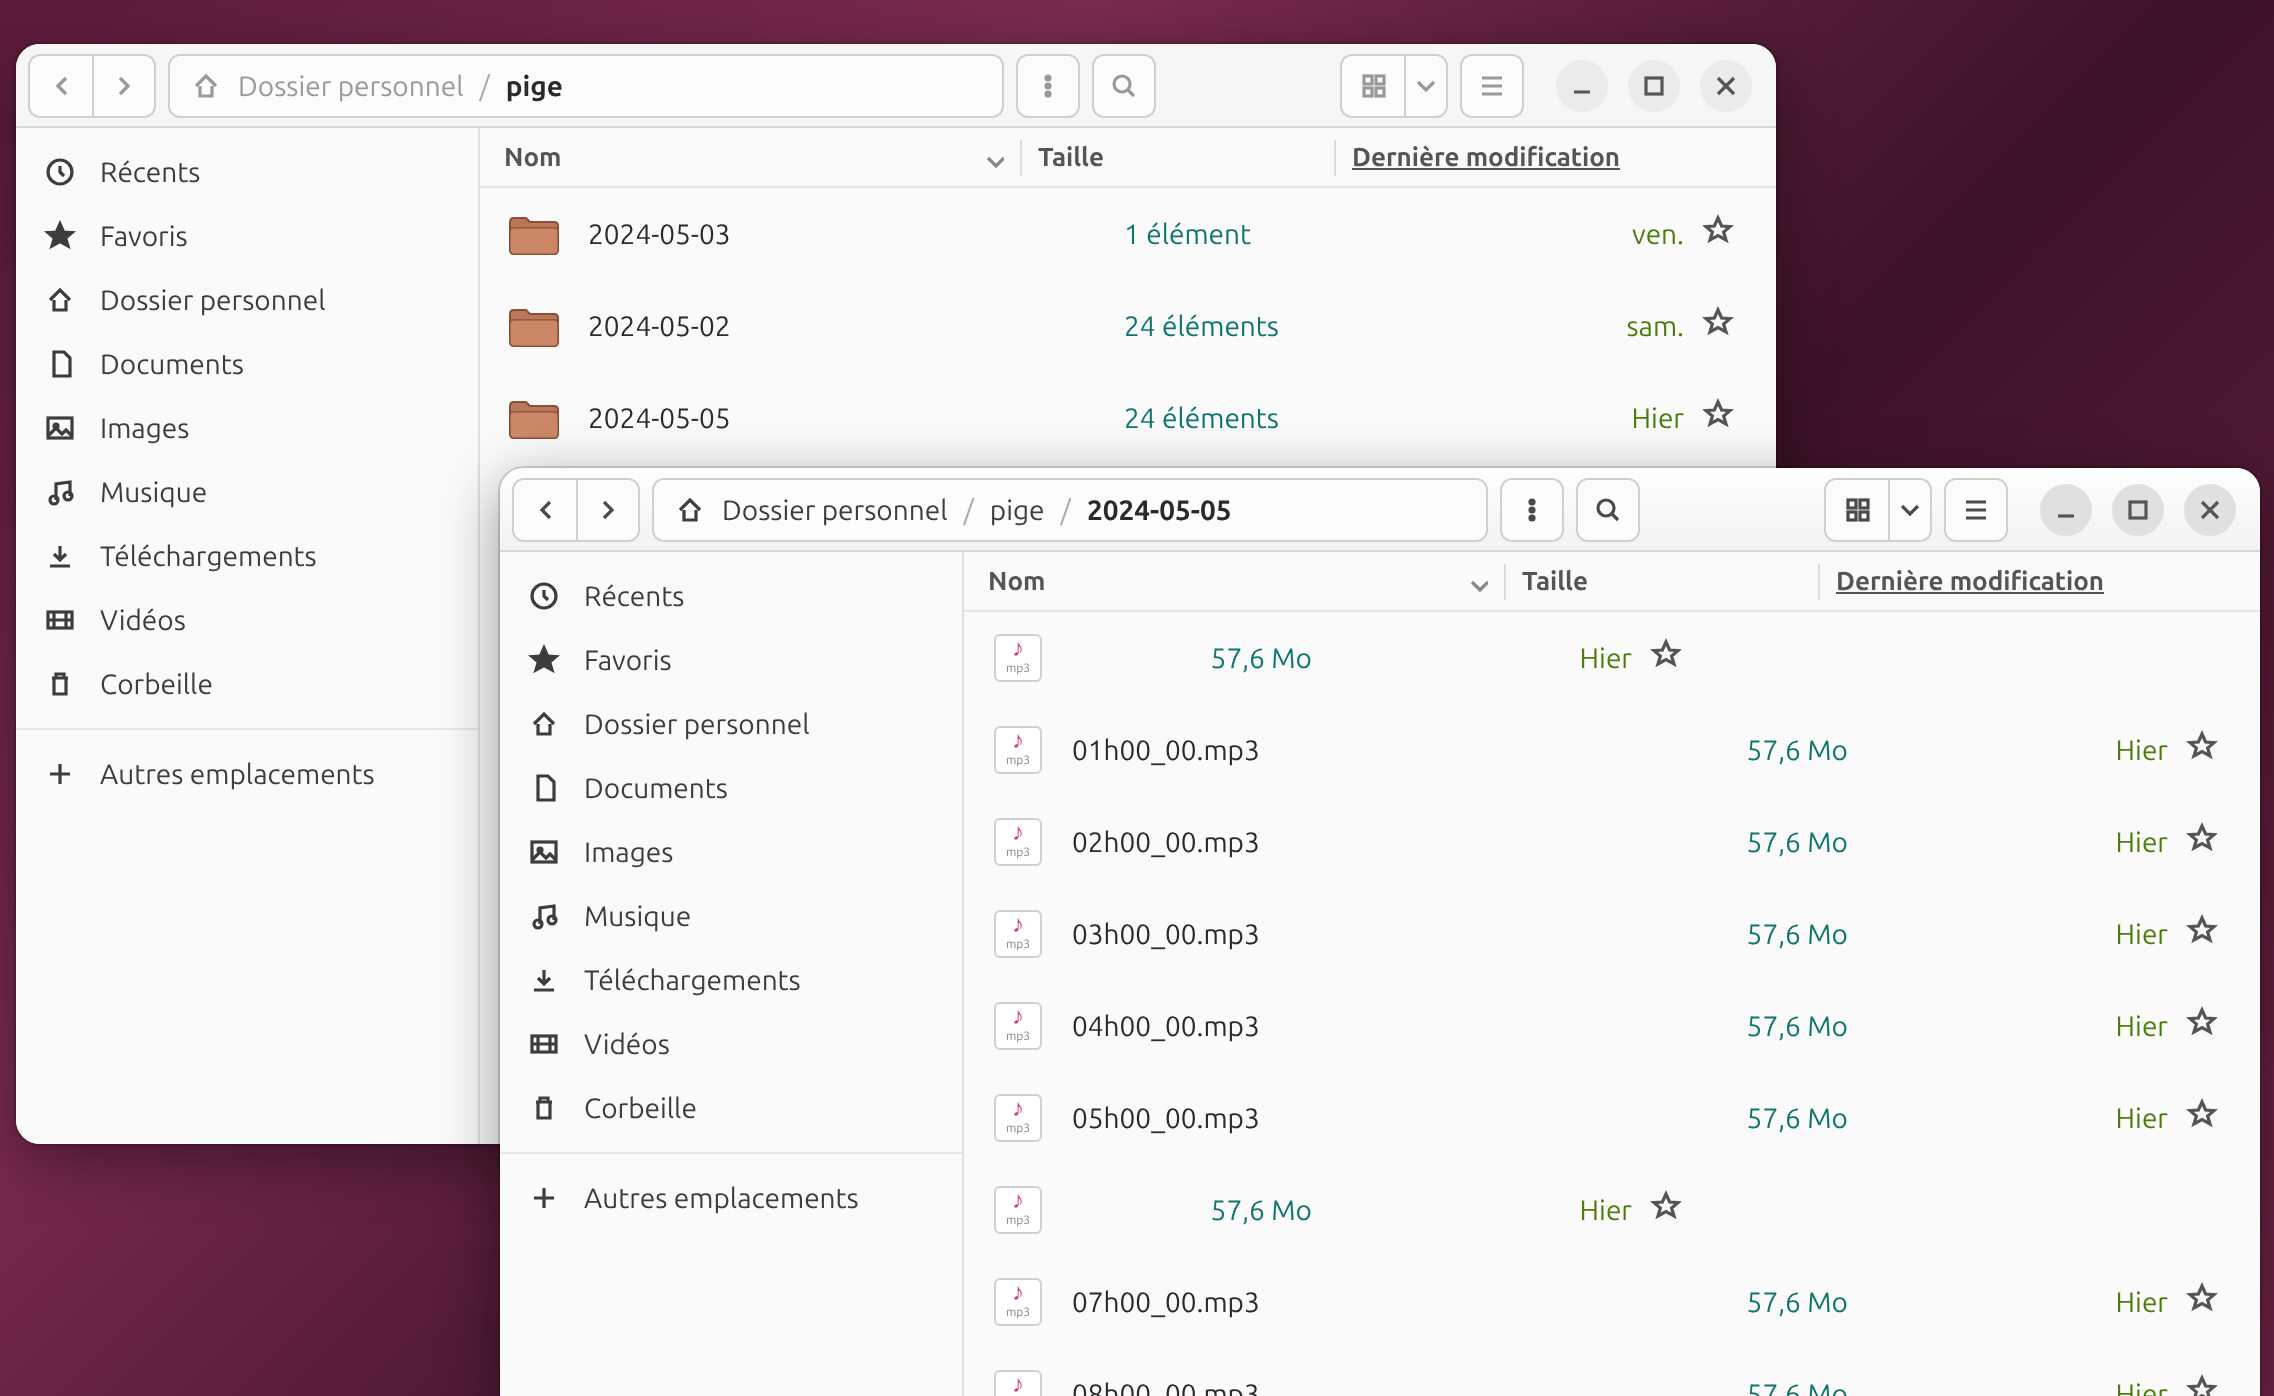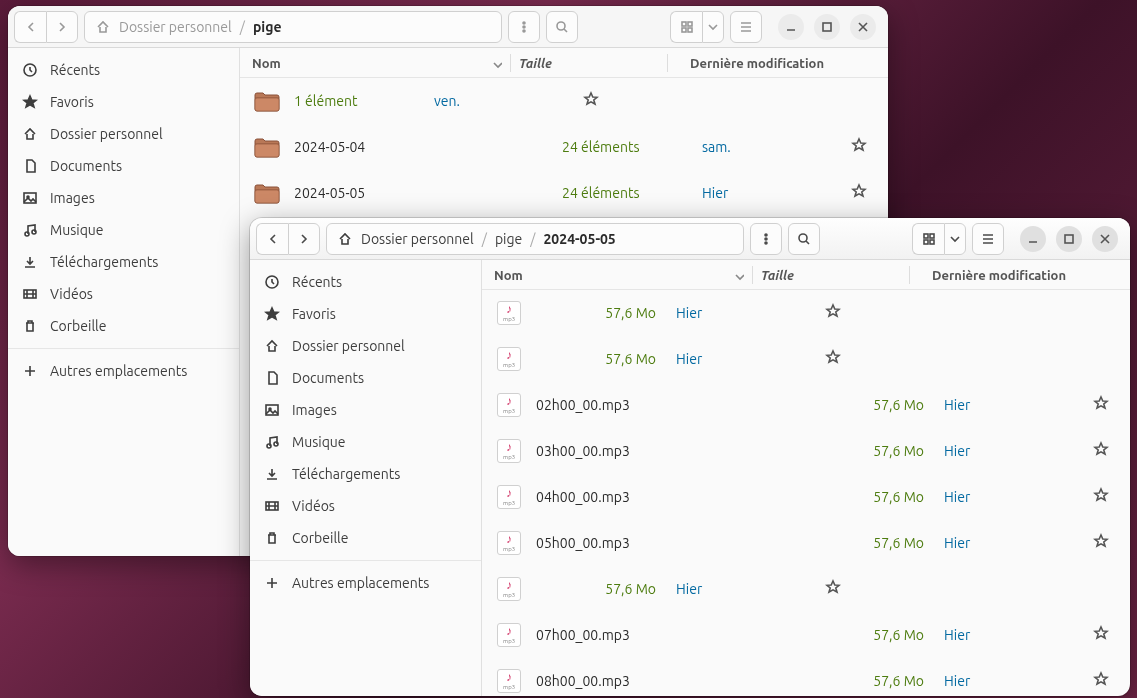--- a/index.html
+++ b/index.html
@@ -6,21 +6,21 @@
   html, body { margin:0; padding:0; }
   body {
     width:1137px; height:698px;
     background: linear-gradient(135deg,#5b1b3a 0%, #7a2b4f 30%, #3d1228 60%, #6d2344 100%);
     font-family: Ubuntu, "Segoe UI", Arial, sans-serif; font-size:14px; color:#3d3d3d;
     position:relative; overflow:hidden;
   }
   .window {
     position:absolute; background:#fafafa; border-radius:12px;
     box-shadow:0 8px 30px rgba(0,0,0,0.4), 0 0 0 1px rgba(0,0,0,0.15);
-    display:flex; flex-direction:column; overflow:hidden;
+    display:flex; flex-direction:column; overflow:hidden;margin-top:16px;
   }
   .headerbar {
     height:42px; background:linear-gradient(#fefefe,#f2f2f2);
     border-bottom:1px solid #d9d9d9; display:flex; align-items:center;
     padding:0 6px; gap:6px; flex-shrink:0;
   }
   .headerbar.inactive { background:#f6f6f6; color:#888; }
   .btn {
     height:32px; min-width:32px; border:1px solid #d0d0d0; border-radius:6px;
     background:#fcfcfc; display:flex; align-items:center; justify-content:center;
@@ -39,28 +39,28 @@
   .winctrl .wc { width:26px; height:26px; border-radius:50%; background:#ebebeb; display:flex; align-items:center; justify-content:center; color:#555; cursor:pointer; }
   .winctrl .wc.active { background:#e0e0e0; }
   .body { flex:1; display:flex; overflow:hidden; }
   .sidebar { width:232px; border-right:1px solid #e0e0e0; background:#fafafa; display:flex; flex-direction:column; padding:6px 0; }
   .side-item { display:flex; align-items:center; gap:12px; padding:8px 14px; color:#3d3d3d; cursor:pointer; }
   .side-sep { height:1px; background:#e6e6e6; margin:6px 0; }
   .content { flex:1; display:flex; flex-direction:column; overflow:hidden; }
   .cols { display:flex; align-items:center; height:30px; border-bottom:1px solid #e5e5e5; color:#555; font-weight:600; font-size:13px; padding:0 12px 0 12px; }
   .cols .c-name { flex:1; display:flex; align-items:center; gap:17px; }
   .cols .c-sep { width:1px; height:18px; background:#ddd; margin:0 8px; }
-  .cols .c-size { width:140px;font-style:italic; }
-  .cols .c-date { width:200px; text-align:center; padding-right:38px; }
+  .cols .c-size { width:140px; }
+  .cols .c-date { width:200px; text-align:left; padding-right:38px;text-decoration:underline; }
   .rows { flex:1; overflow:hidden; }
   .row { display:flex; align-items:center; height:46px; padding:0 12px; border-bottom:1px solid transparent; }
   .row .icon { width:30px; height:30px; margin-right:12px; display:flex; align-items:center; justify-content:center; }
   .row .r-name { flex:1; color:#2a2a2a; }
-  .row .r-size { width:140px; color:#4d7c0f; }
-  .row .r-date { width:140px; color:#0369a1; }
+  .row .r-size { width:140px; color:#0f766e; }
+  .row .r-date { width:140px; text-align:right; color:#4d7c0f; }
   .row .r-star { width:34px; text-align:center; color:#555; cursor:pointer; }
   .ico { width:16px; height:16px; fill:none; stroke:currentColor; stroke-width:1.6; }
   .mp3 { width:24px; height:24px; border:1px solid #d0d0d0; border-radius:3px; background:#fff; display:flex; flex-direction:column; align-items:center; justify-content:center; position:relative; font-size:6px; color:#d33c6c; }
   .mp3 .note { font-size:12px; line-height:1; }
   .mp3 .tag { font-size:6px; color:#888; }
   svg.folder-ico { width:28px; height:26px; }
 </style>
 </head>
 <body>
 
@@ -294,33 +294,34 @@
         <div class="c-sep"></div>
         <div class="c-date">Dernière modification</div>
       </div>
       <div class="rows" id="rows1">
           <div class="row">
             <div class="icon">
               <svg class="folder-ico" viewBox="0 0 28 24">
                 <use href="#i-folder"></use>
               </svg>
             </div>
+            <div class="r-name">2024-05-03</div>
             <div class="r-size">1 élément</div>
             <div class="r-date">ven.</div>
             <div class="r-star"><svg class="ico">
                 <use href="#i-star"></use>
               </svg></div>
           </div>
           <div class="row">
             <div class="icon">
               <svg class="folder-ico" viewBox="0 0 28 24">
                 <use href="#i-folder"></use>
               </svg>
             </div>
-            <div class="r-name">2024-05-04</div>
+            <div class="r-name">2024-05-02</div>
             <div class="r-size">24 éléments</div>
             <div class="r-date">sam.</div>
             <div class="r-star"><svg class="ico">
                 <use href="#i-star"></use>
               </svg></div>
           </div>
           <div class="row">
             <div class="icon">
               <svg class="folder-ico" viewBox="0 0 28 24">
                 <use href="#i-folder"></use>
@@ -510,20 +511,21 @@
                 <use href="#i-star"></use>
               </svg></div>
           </div>
           <div class="row">
             <div class="icon">
               <div class="mp3">
                 <span class="note">♪</span>
                 <span class="tag">mp3</span>
               </div>
             </div>
+            <div class="r-name">01h00_00.mp3</div>
             <div class="r-size" style="text-align:right;padding-right:20px;">57,6 Mo</div>
             <div class="r-date">Hier</div>
             <div class="r-star"><svg class="ico">
                 <use href="#i-star"></use>
               </svg></div>
           </div>
           <div class="row">
             <div class="icon">
               <div class="mp3">
                 <span class="note">♪</span>

